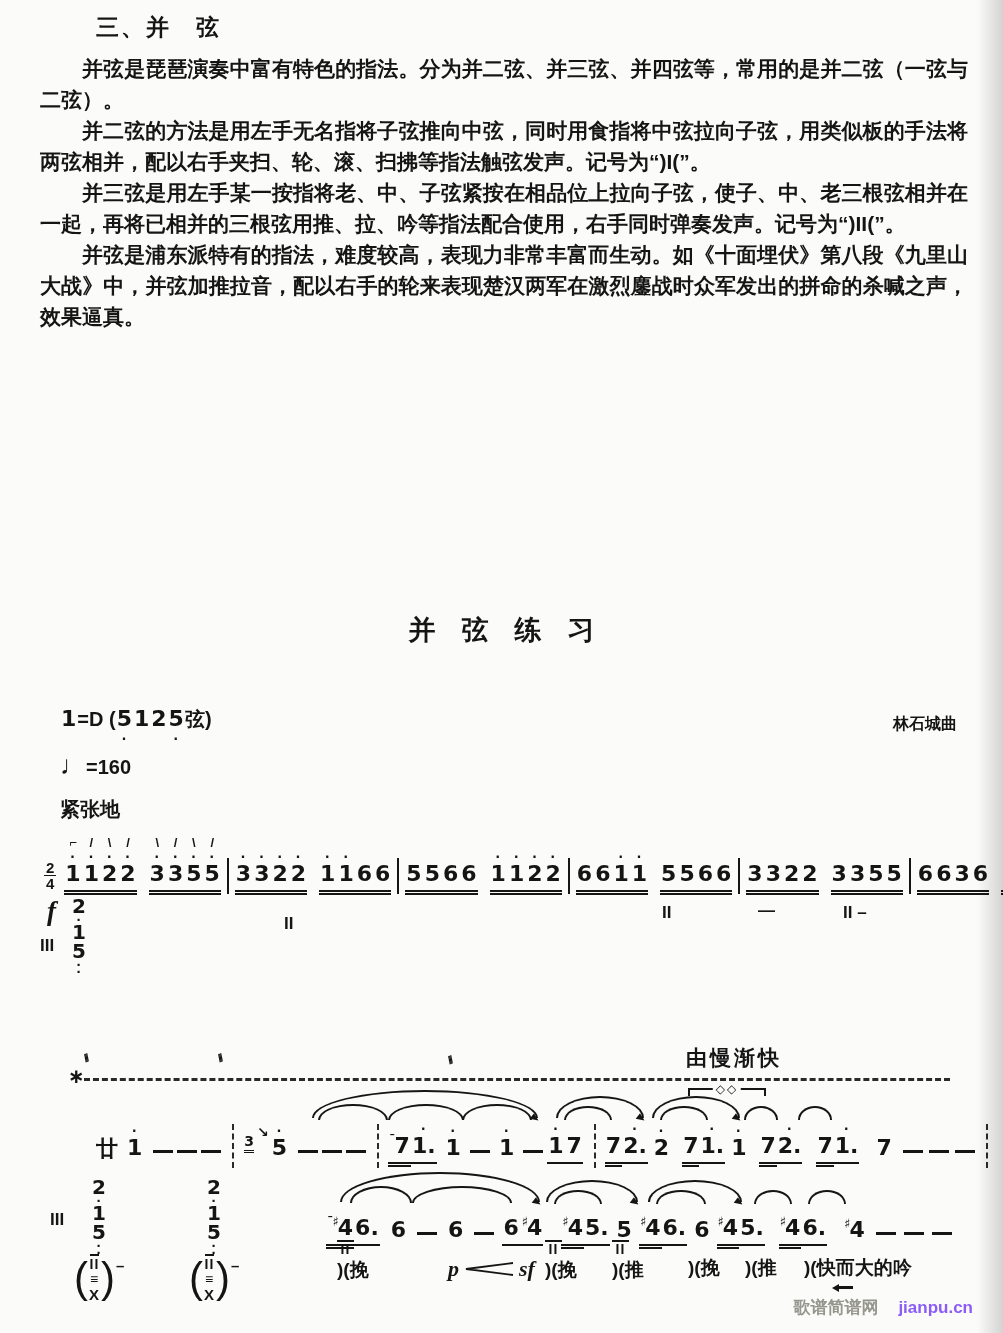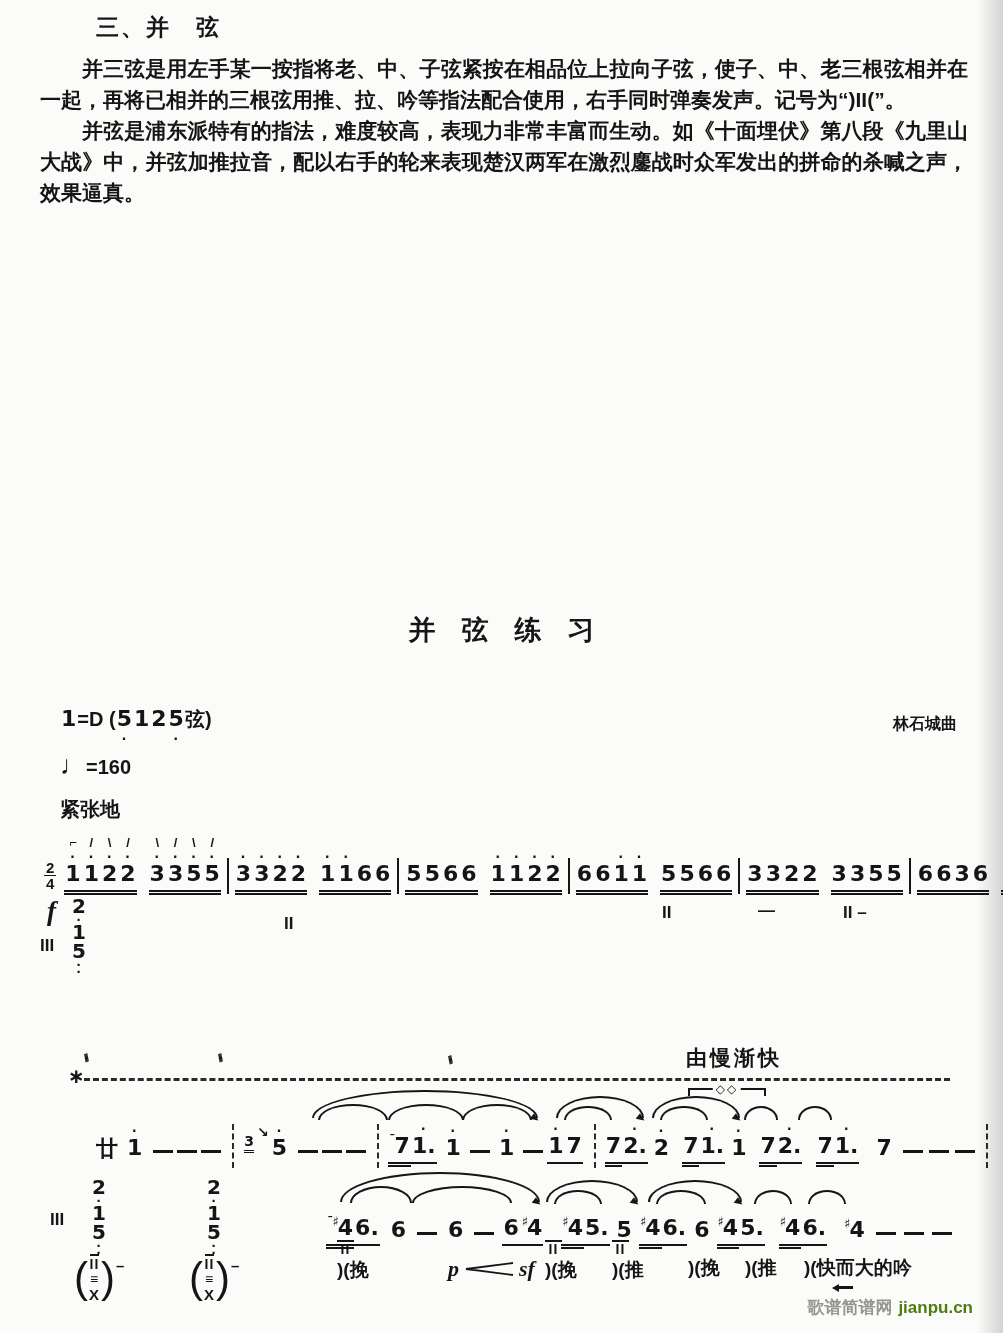--- a/index.html
+++ b/index.html
@@ -82,30 +82,32 @@
   .pos2:not(:empty){border-top:2px solid #151515;}
   .tlabel{display:block;font-size:19px;line-height:20px;}
   .dyngrp{position:absolute;display:inline-flex;align-items:center;gap:4px;}
   .dynp,.dynsf{font-family:"Liberation Serif","DejaVu Serif",serif;font-style:italic;font-weight:800;font-size:22px;}
   .yinmark{position:absolute;width:15px;height:2.5px;background:#151515;}
   .yinmark::before{content:"";position:absolute;left:-6px;top:-2.5px;width:0;height:0;
     border-right:7px solid #151515;border-top:4px solid transparent;border-bottom:4px solid transparent;}
   
   .watermark{position:absolute;right:30px;top:1296px;font-size:17px;font-weight:700;}
   .watermark .site{color:#96968f;}
-  .watermark .domain{color:#4d7c0f;margin-left:6px;}
+  .watermark .domain{color:#8b5cf6;margin-left:20px;}
   .ktxt{font-size:20px;font-weight:800;line-height:26px;padding-bottom:3px;}
 </style>
 </head>
 <body>
 
 <div class="page">
 
   <div class="article">
     <h1>三、并　弦</h1>
+    <p>并弦是琵琶演奏中富有特色的指法。分为并二弦、并三弦、并四弦等，常用的是并二弦（一弦与二弦）。</p>
+    <p>并二弦的方法是用左手无名指将子弦推向中弦，同时用食指将中弦拉向子弦，用类似板的手法将两弦相并，配以右手夹扫、轮、滚、扫拂等指法触弦发声。记号为“)I(”。</p>
     <p>并三弦是用左手某一按指将老、中、子弦紧按在相品位上拉向子弦，使子、中、老三根弦相并在一起，再将已相并的三根弦用推、拉、吟等指法配合使用，右手同时弹奏发声。记号为“)II(”。</p>
     <p>并弦是浦东派特有的指法，难度较高，表现力非常丰富而生动。如《十面埋伏》第八段《九里山大战》中，并弦加推拉音，配以右手的轮来表现楚汉两军在激烈鏖战时众军发出的拼命的杀喊之声，效果逼真。</p>
   </div>
 
   <div class="songtitle">并弦练习</div>
   <div class="keyrow">
       <span class="grp u0">
         <span class="nt"><span class="dg">1</span></span>
       </span>
       <span class="ktxt">=D (</span>

